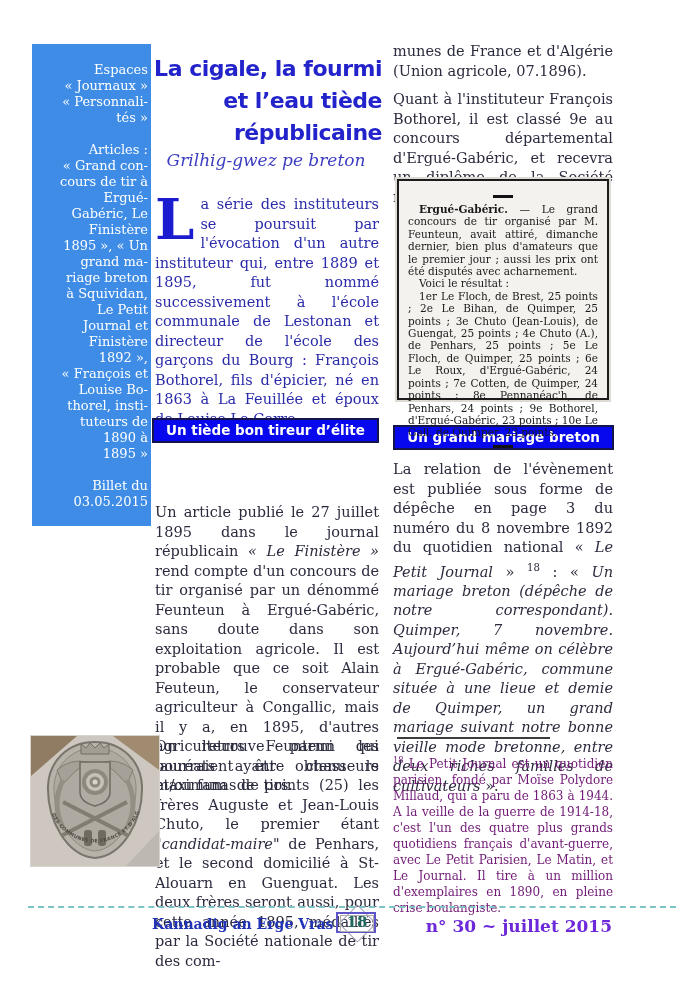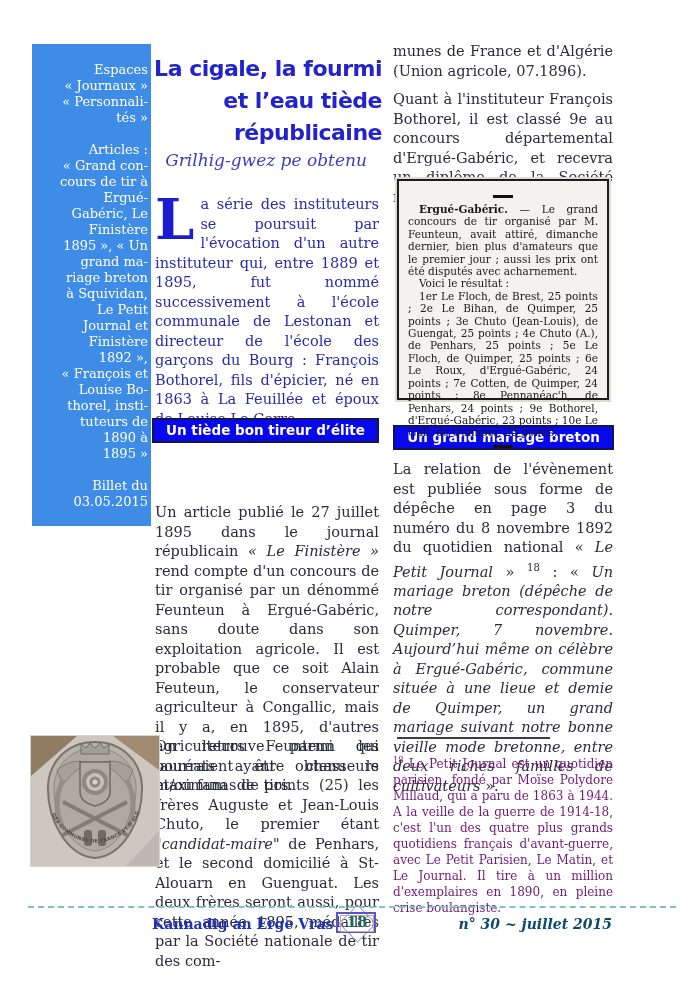--- a/index.html
+++ b/index.html
@@ -66,22 +66,22 @@
   sup{font-size:0.7em;}
   
   .medal{position:absolute; left:30px; top:735px; width:128px; height:130px; border:1px solid #d8d3cc;}
   
   .footsep{position:absolute; left:28px; top:906px; width:648px; border-top:2px dashed #7fc4c4;}
   .footer-left{
     position:absolute; left:152px; top:916px; font-weight:bold; font-size:14px;
     color:#2134b8; font-family:"DejaVu Serif", serif;
   }
   .footer-right{
-    position:absolute; right:88px; top:916px; font-weight:bold; font-size:14px;
-    color:#0c4a6e; font-family:"DejaVu Serif", serif; text-align:right;font-style:italic;
+    position:absolute; right:88px; top:916px; font-weight:bold; font-size:17px;
+    color:#6d28d9; font-family:"DejaVu Serif", serif; text-align:right;
   }
   .pgnum-wrap{position:absolute; left:334px; top:908px; width:46px; height:30px;}
   .pg-diamond{position:absolute; left:10px; top:2px; width:25px; height:25px;
     transform:rotate(45deg); border:1px solid #a0a0b4; background:transparent;}
   .pg-rect{position:absolute; left:2px; top:4px; width:40px; height:21px;
     border:2px solid #5c54c8; box-sizing:border-box;}
   .pg-rect2{position:absolute; left:6px; top:7px; width:32px; height:15px;
     border:1px solid #b0b0b0;}
   .pg-num{position:absolute; left:0; top:5px; width:46px; text-align:center;
     color:#1f6b5f; font-weight:bold; font-size:15px; font-family:"DejaVu Serif", serif;}
@@ -116,21 +116,21 @@
 tuteurs de
 1890 à
 1895 »</div>
     <div class="blk">Billet du
 03.05.2015</div>
   </aside>
 
   <h1 class="title">La cigale, la fourmi
 et l’eau tiède
 républicaine</h1>
-  <div class="subtitle">Grilhig-gwez pe obtenu</div>
+  <div class="subtitle">Grilhig-gwez pe breton</div>
 
   <div class="col1" style="top:0; height:991px;">
     <p class="para intro"><span class="dropcap">L</span><span>a série des instituteurs se poursuit par l'évocation d'un autre instituteur qui, entre 1889 et 1895, fut nommé successivement à l'école communale de Lestonan et directeur de l'école des garçons du Bourg : François Bothorel, fils d'épicier, né en 1863 à La Feuillée et époux de Louise Le Corre.</span></p>
 
     <div class="banner" style="left:-3px; top:418px; width:227px;">Un tiède bon tireur d’élite</div>
 
 
     <p class="para" style="top:503px;"><span>Un article publié le 27 juillet 1895 dans le journal républicain </span><i>« Le Finistère »</i><span> rend compte d'un concours de tir organisé par un dénommé Feunteun à Ergué-Gabéric, sans doute dans son exploitation agricole. Il est probable que ce soit Alain Feuteun, le conservateur agriculteur à Congallic, mais il y a, en 1895, d'autres agriculteurs Feunteun qui pourraient être chasseurs et/ou fanas de tirs.</span></p>
 
     <p class="para" style="top:737px;"><span>On retrouve parmi les lauréats ayant obtenu le maximum de points (25) les frères Auguste et Jean-Louis Chuto, le premier étant "</span><i>candidat-maire</i><span>" de Penhars, et le second domicilié à St-Alouarn en Guenguat. Les deux frères seront aussi, pour cette année 1895, médaillés par la Société nationale de tir des com-</span></p>

